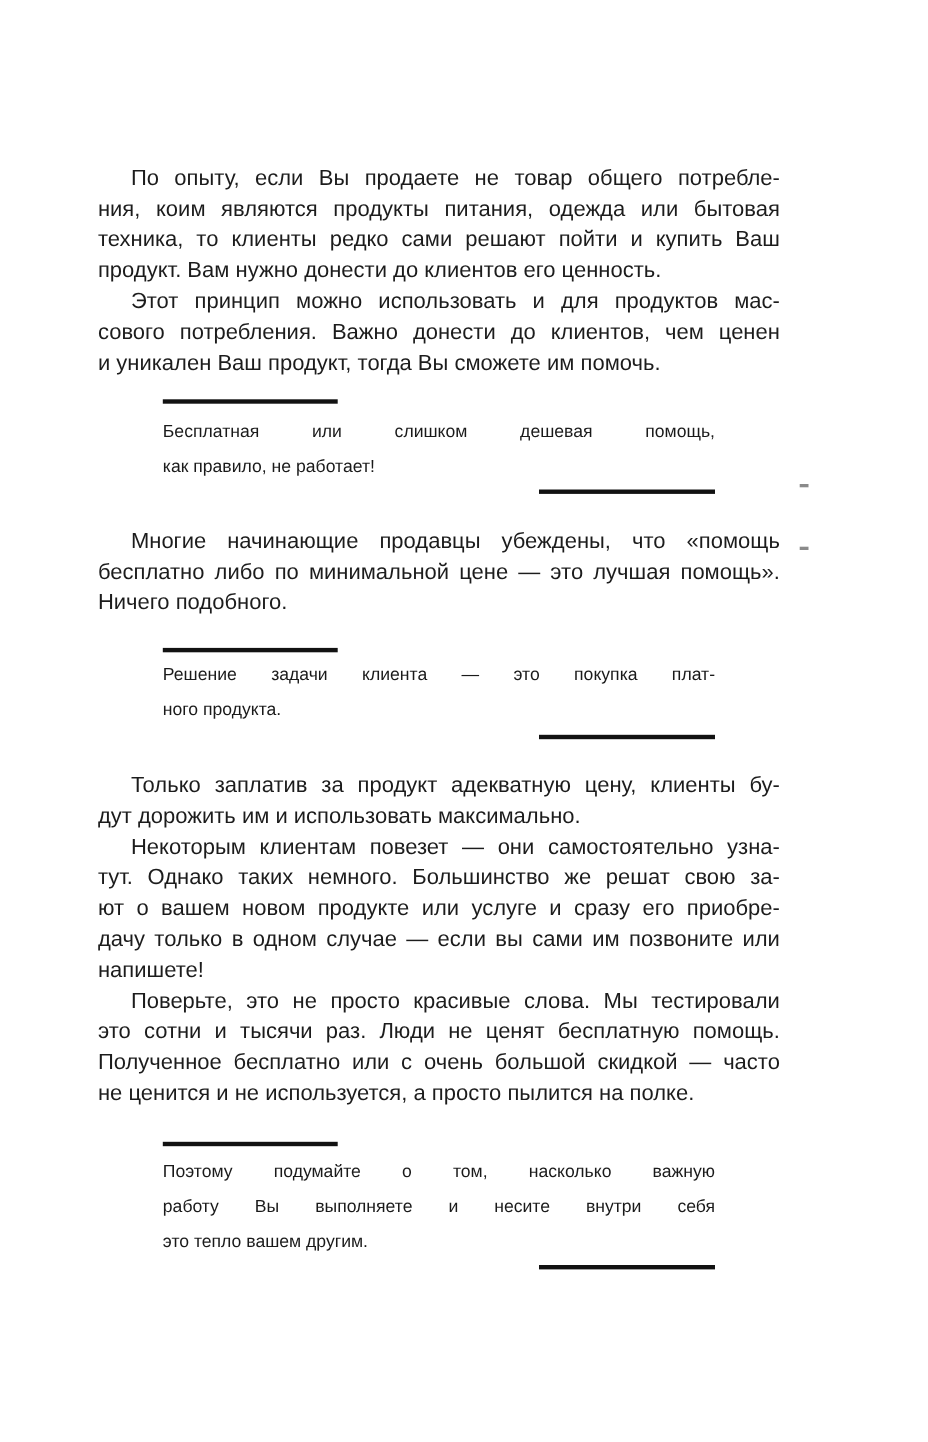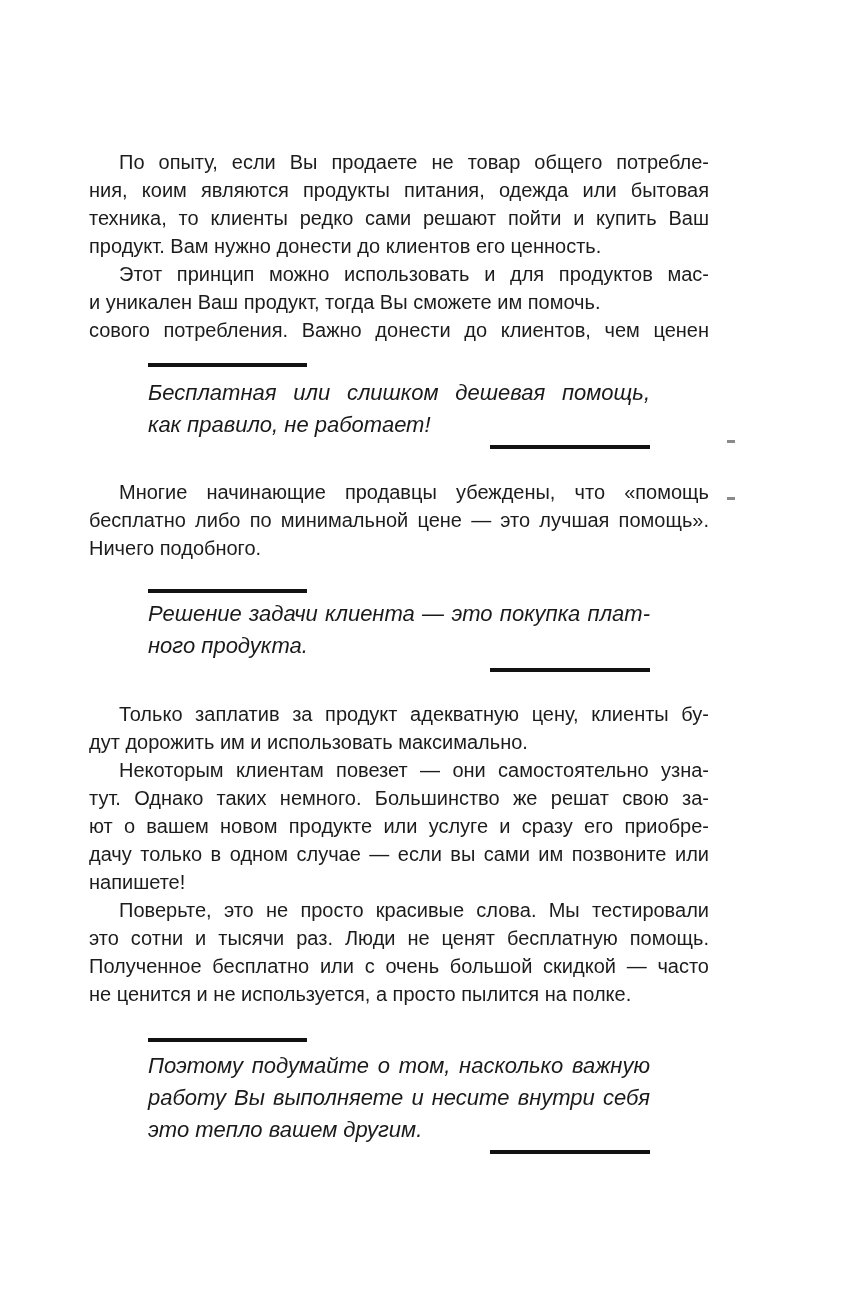--- a/index.html
+++ b/index.html
@@ -33,24 +33,23 @@
   .paragraph .line.last,
   .callout .line.last {
     text-align-last: left;
   }
   .paragraph .line.indent { text-indent: 30px; }
 
   
   .callout {
     margin-left: 59px;
     width: 502px;
-    font-size: 22px;
+    font-size: 16px;
     line-height: 32px;
     color: #1a1a1a;
-    font-style: italic;
   }
   .q-rule {
     height: 4px;
     background: #121212;
   }
   .q-rule.top { width: 159px; }
   .q-rule.bottom { width: 160px; margin-left: auto; }
 
   .callout.q1 { margin-top: 19px; }
   .callout.q1 .callout-text { padding: 10px 0 4px; }
@@ -102,22 +101,22 @@
 
     <div class="paragraph p1">
         <div class="line indent">По опыту, если Вы продаете не товар общего потребле-</div>
         <div class="line">ния, коим являются продукты питания, одежда или бытовая</div>
         <div class="line">техника, то клиенты редко сами решают пойти и купить Ваш</div>
         <div class="line last">продукт. Вам нужно донести до клиентов его ценность.</div>
       </div>
 
     <div class="paragraph p2">
         <div class="line indent">Этот принцип можно использовать и для продуктов мас-</div>
+        <div class="line">сового потребления. Важно донести до клиентов, чем ценен</div>
         <div class="line last">и уникален Ваш продукт, тогда Вы сможете им помочь.</div>
-        <div class="line">сового потребления. Важно донести до клиентов, чем ценен</div>
       </div>
 
     <section class="callout q1">
       <div class="q-rule top"></div>
       <div class="callout-text">
           <div class="line">Бесплатная или слишком дешевая помощь,</div>
           <div class="line last">как правило, не работает!</div>
         </div>
       <div class="q-rule bottom"></div>
     </section>

